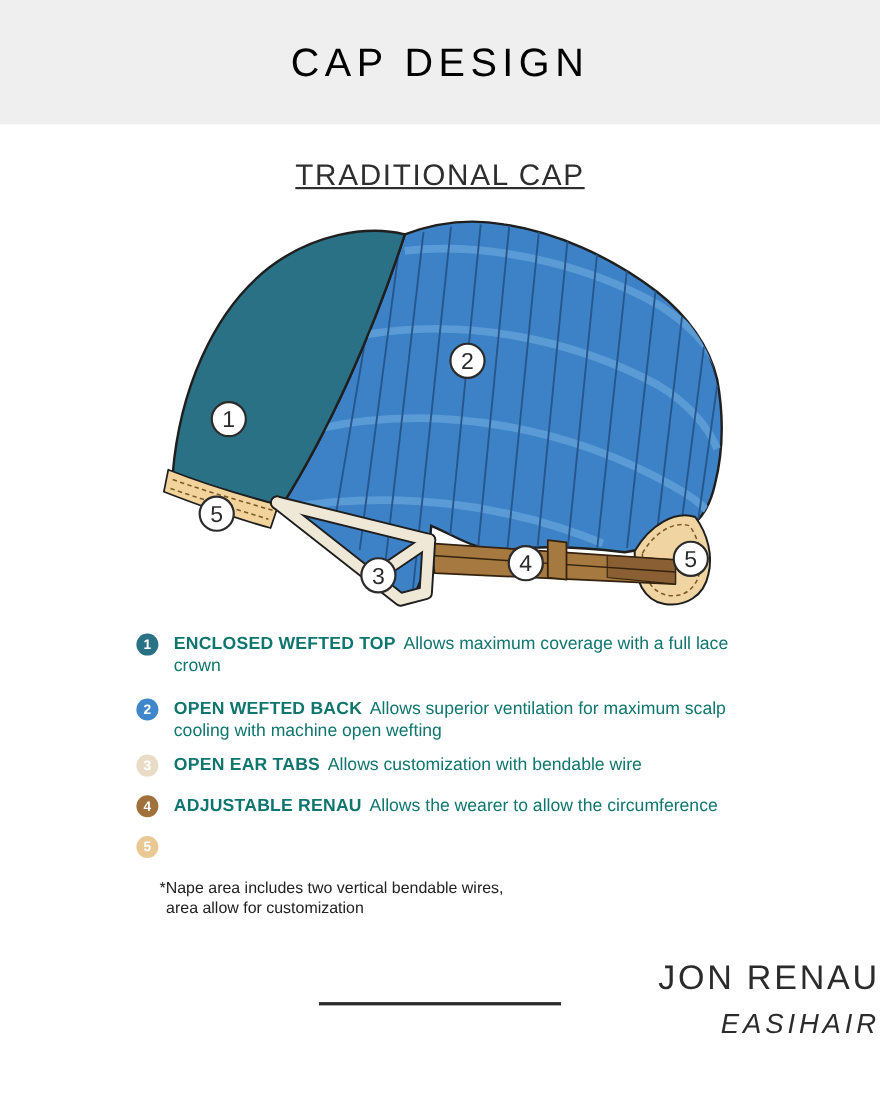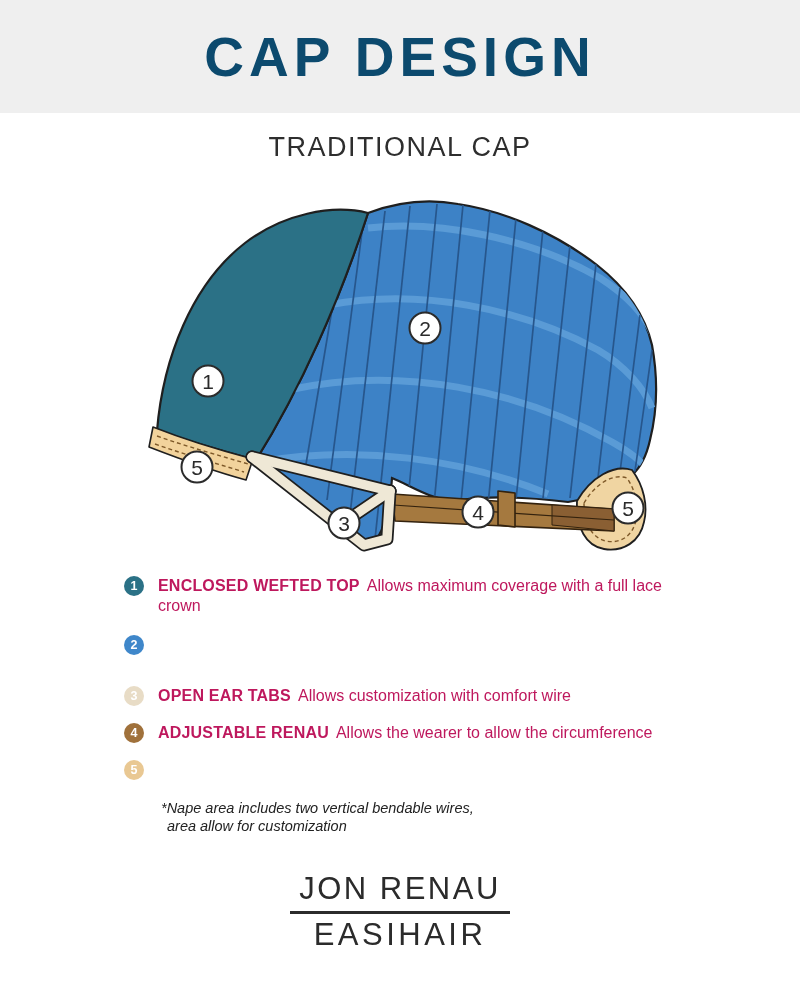--- a/index.html
+++ b/index.html
@@ -5,45 +5,45 @@
   html,body{margin:0;padding:0;background:#ffffff;}
   .page{
     position:relative;width:800px;height:1000px;margin:0 auto;background:#ffffff;
     font-family:"Liberation Sans",sans-serif;overflow:hidden;
   }
   .band{
     position:absolute;top:0;left:0;width:800px;height:113px;background:#efefef;
     display:flex;align-items:center;justify-content:center;
   }
   .band h1{
-    margin:0;font-size:55px;font-weight:700;color:#0c4a6e;letter-spacing:5px;
+    margin:0;font-size:36px;font-weight:400;color:#000000;letter-spacing:5px;
   }
   .subtitle{
-    position:absolute;top:132px;left:0;width:800px;text-align:center;
-    font-size:27px;font-weight:400;color:#2e2e2e;letter-spacing:1.5px;
+    position:absolute;top:144px;left:0;width:800px;text-align:center;
+    font-size:27px;font-weight:400;color:#2e2e2e;letter-spacing:1.5px;text-decoration:underline;
   }
   .diagram{position:absolute;top:0;left:0;width:800px;height:1000px;}
   .legend-row{
     position:absolute;left:124px;width:600px;display:flex;align-items:flex-start;gap:14px;
   }
   .dot{
     flex:0 0 20px;width:20px;height:20px;border-radius:50%;
     display:flex;align-items:center;justify-content:center;
     color:#ffffff;font-size:12.5px;font-weight:700;margin-top:0px;
   }
-  .ltxt{margin:0;width:540px;font-size:16px;line-height:19.5px;color:#be185d;}
+  .ltxt{margin:0;width:540px;font-size:16px;line-height:19.5px;color:#0f766e;}
   .ltxt b{font-weight:700;margin-right:7px;letter-spacing:0.2px;}
   .footnote{
-    position:absolute;left:161px;top:799px;font-size:14.5px;line-height:18px;color:#222222;font-style:italic;
+    position:absolute;left:145px;top:799px;font-size:14.5px;line-height:18px;color:#222222;
   }
   .footnote .fn2{padding-left:6px;}
-  .logo{position:absolute;top:871px;left:0;width:800px;text-align:center;color:#2b2b2b;}
+  .logo{position:absolute;top:871px;left:0;width:800px;text-align:right;color:#2b2b2b;}
   .logo-top{font-size:31px;font-weight:400;letter-spacing:2.5px;}
   .logo-divider{width:220px;height:2.5px;background:#2b2b2b;margin:4px auto 3px auto;}
-  .logo-bottom{font-size:31px;font-weight:400;letter-spacing:3.5px;}
+  .logo-bottom{font-size:25px;font-weight:400;letter-spacing:3.5px;font-style:italic;}
 </style>
 </head>
 <body>
 
 <div class="page">
 
   <div class="band">
     <h1>CAP DESIGN</h1>
   </div>
 
@@ -149,27 +149,28 @@
     <span class="dot" style="background-color: rgb(43, 113, 134);">
         <span>1</span>
       </span>
     <p class="ltxt"><b>ENCLOSED WEFTED TOP</b><span>Allows maximum coverage with a full lace crown</span></p>
   </div>
 
   <div class="legend-row" style="top:635px">
     <span class="dot" style="background-color: rgb(63, 135, 202);">
         <span>2</span>
       </span>
+    <p class="ltxt"><b>OPEN WEFTED BACK</b><span>Allows superior ventilation for maximum scalp cooling with machine open wefting</span></p>
   </div>
 
   <div class="legend-row" style="top:686px">
     <span class="dot" style="background-color: rgb(232, 220, 198);">
         <span>3</span>
       </span>
-    <p class="ltxt"><b>OPEN EAR TABS</b><span>Allows customization with comfort wire</span></p>
+    <p class="ltxt"><b>OPEN EAR TABS</b><span>Allows customization with bendable wire</span></p>
   </div>
 
   <div class="legend-row" style="top:723px">
     <span class="dot" style="background-color: rgb(160, 113, 59);">
         <span>4</span>
       </span>
     <p class="ltxt"><b>ADJUSTABLE RENAU</b><span>Allows the wearer to allow the circumference</span></p>
   </div>
 
   <div class="legend-row" style="top:760px">

